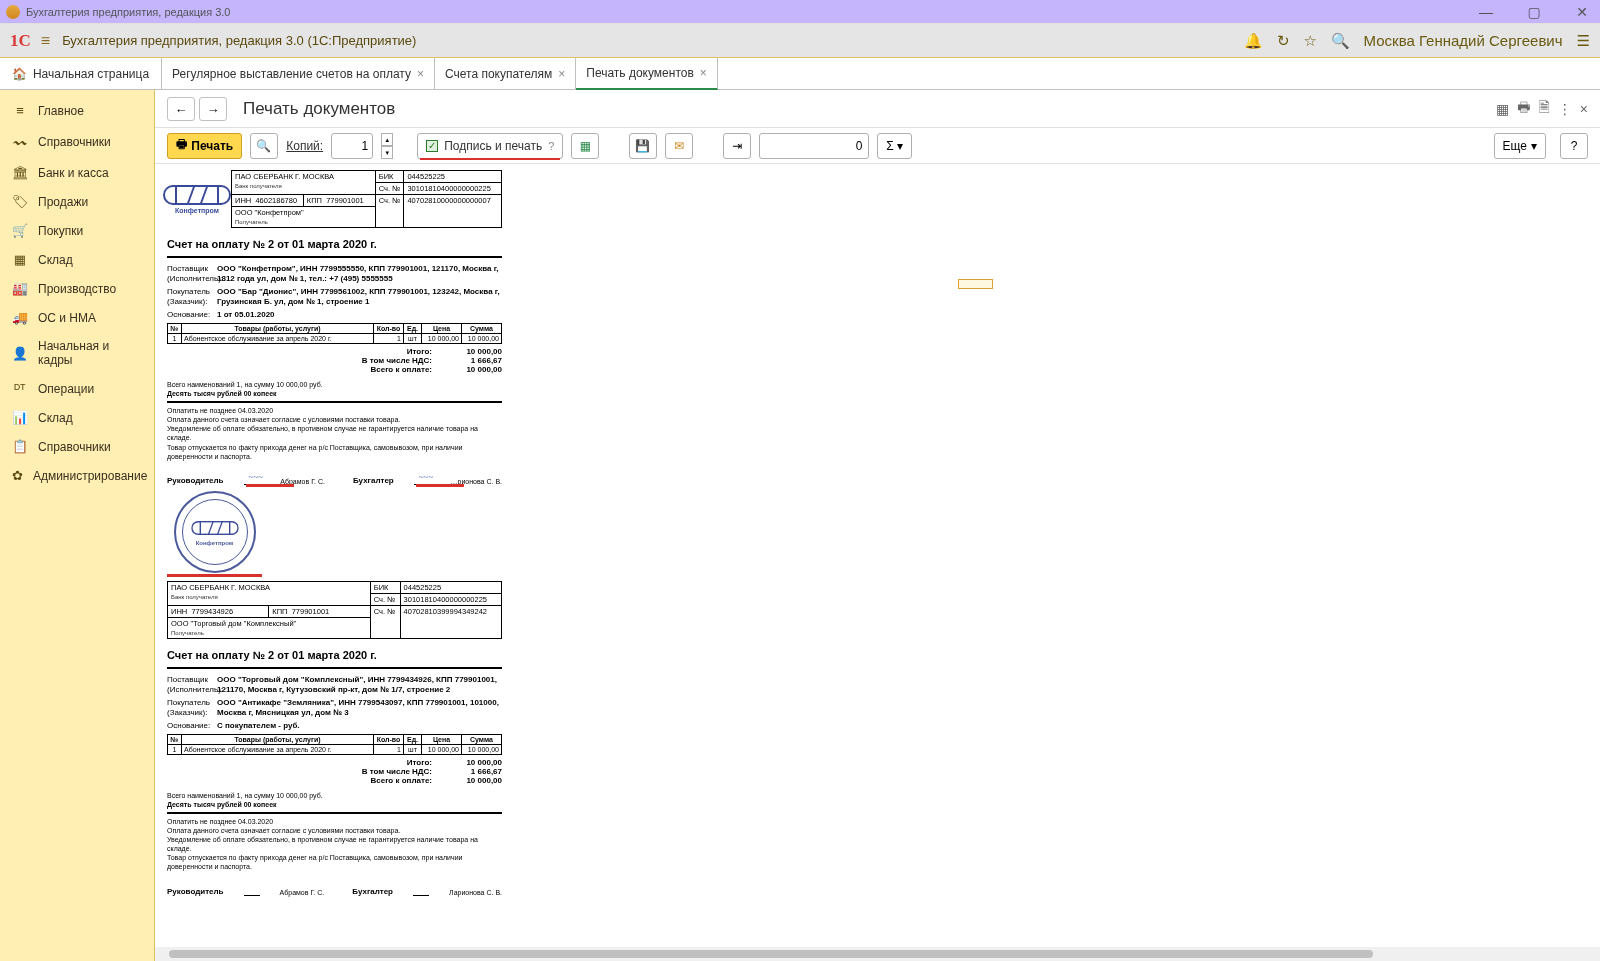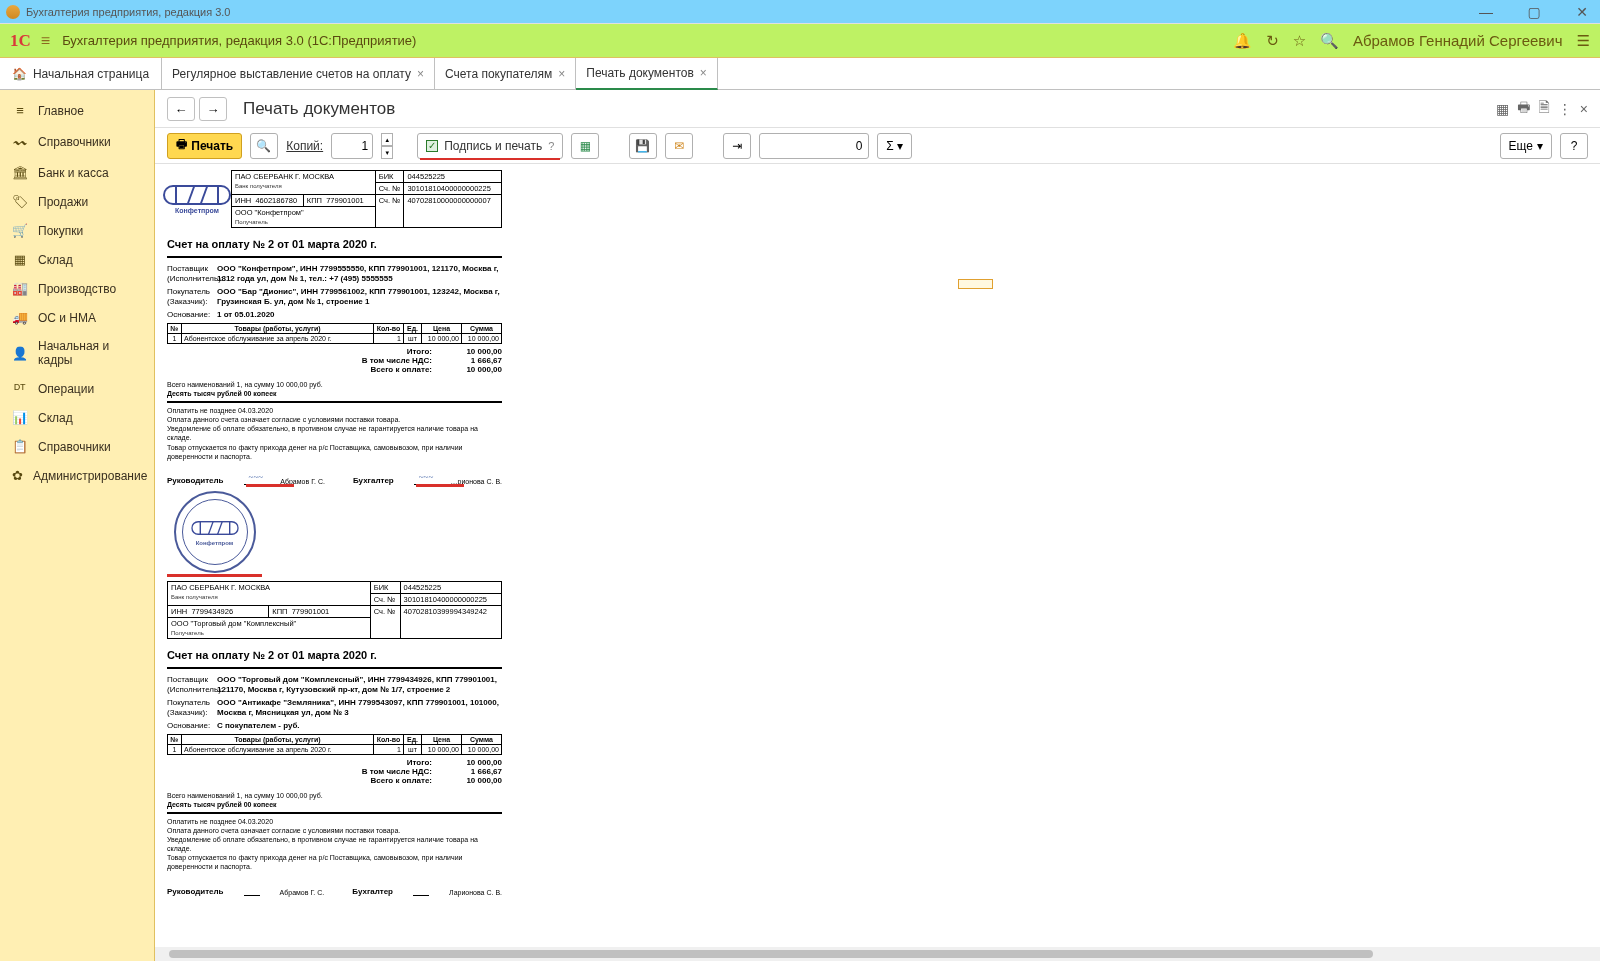--- a/index.html
+++ b/index.html
@@ -1,27 +1,27 @@
 <!DOCTYPE html>
 <html><head>
 <meta charset="utf-8">
 <style>
 * { margin: 0; padding: 0; box-sizing: border-box; font-family: Arial, sans-serif; }
 body { background: #fff; font-size: 12px; color: #333; overflow: hidden; }
 .window { width: 1600px; height: 961px; display: flex; flex-direction: column; }
 
 
-.titlebar { height: 24px; background: #7dd3fc; display: flex; align-items: center; padding: 0 6px; border-bottom: 1px solid #e0e0e0; }
+.titlebar { height: 24px; background: #c4b5fd; display: flex; align-items: center; padding: 0 6px; border-bottom: 1px solid #e0e0e0; }
 .titlebar .app-icon { width: 14px; height: 14px; background: linear-gradient(#e8a840,#d08820); border-radius: 50%; margin-right: 6px; }
 .titlebar .title { font-size: 11px; color: #555; }
 .titlebar .wincontrols { margin-left: auto; display: flex; gap: 24px; }
 .titlebar .wincontrols span { font-size: 14px; color: #555; cursor: pointer; width: 24px; text-align: center; }
 
 
-.yellowbar { height: 34px; background: #bef264; display: flex; align-items: center; padding: 0 10px; border-bottom: 1px solid #e0c060; }
+.yellowbar { height: 34px; background: #e5e5e5; display: flex; align-items: center; padding: 0 10px; border-bottom: 1px solid #e0c060; }
 .yellowbar .logo { font-weight: bold; font-size: 17px; color: #d93a3a; margin-right: 10px; font-family: serif; }
 .yellowbar .menu-icon { margin-right: 12px; color: #8a6a20; font-size: 16px; cursor: pointer; }
 .yellowbar .title-main { font-size: 13px; color: #5a4a10; }
 .yellowbar .right { margin-left: auto; display: flex; align-items: center; gap: 14px; }
 .yellowbar .right span { cursor: pointer; color: #6a5a10; font-size: 15px; }
 .yellowbar .user { font-size: 12px; color: #5a4a10; }
 
 
 .toptabs { height: 32px; background: #fff; border-bottom: 1px solid #c0c0c0; display: flex; align-items: stretch; }
 .toptabs .home { display: flex; align-items: center; padding: 0 12px; border-right: 1px solid #c0c0c0; font-size: 12px; cursor: pointer; }
@@ -54,21 +54,21 @@
 .btn.icon-only { padding: 0; width: 28px; justify-content: center; }
 .copies-label { font-size: 12px; text-decoration: underline; }
 .copies-input { width: 42px; height: 26px; border: 1px solid #b0b0b0; border-radius: 3px; text-align: right; padding-right: 4px; font-size: 12px; }
 .spinner { display: flex; flex-direction: column; }
 .spinner button { width: 12px; height: 13px; border: 1px solid #b0b0b0; background: #fff; font-size: 7px; line-height: 1; cursor: pointer; padding: 0; }
 .sign-box { height: 26px; border: 1px solid #b0b0b0; border-radius: 3px; padding: 0 8px; display: flex; align-items: center; gap: 6px; font-size: 12px; cursor: pointer; position: relative; }
 .sign-box .chk { width: 12px; height: 12px; border: 1px solid #2a7a2a; background: #dff0df; display: flex; align-items: center; justify-content: center; color: #2a7a2a; font-size: 10px; }
 .sign-box .q { color: #888; font-size: 11px; }
 .sign-box::after { content: ''; position: absolute; left: 2px; right: 2px; bottom: -2px; height: 2px; background: #d9302a; }
 .num-input { width: 110px; height: 26px; border: 1px solid #b0b0b0; border-radius: 3px; text-align: right; padding-right: 6px; font-size: 12px; }
-.toolbar .right { margin-left: auto; display: flex; gap: 8px; }
+.toolbar .right { margin-left: auto; display: flex; gap: 14px; }
 
 
 .doc-area { flex: 1; overflow: auto; background: #fff; padding: 6px 12px 20px 12px; position: relative; }
 .doc-wrap { width: 1200px; }
 .doc { width: 335px; background: #fff; font-size: 8px; color: #000; margin-bottom: 8px; }
 .doc table { border-collapse: collapse; }
 .doc .bank-box { border: 1px solid #000; }
 .doc .bank-box td { border: 1px solid #000; padding: 1px 3px; font-size: 7.5px; vertical-align: top; }
 .doc .bank-box .tiny { font-size: 6px; color: #333; }
 .doc .logo-cell { display: flex; flex-direction: column; align-items: center; justify-content: center; gap: 2px; }
@@ -126,21 +126,21 @@
 
   <div class="yellowbar">
     <span class="logo">1С</span>
     <span class="menu-icon">≡</span>
     <span class="title-main">Бухгалтерия предприятия, редакция 3.0  (1С:Предприятие)</span>
     <div class="right">
       <span>🔔</span>
       <span>↻</span>
       <span>☆</span>
       <span>🔍</span>
-      <span class="user">Абрамов Геннадий Сергеевич</span>
+      <span class="user">Москва Геннадий Сергеевич</span>
       <span>☰</span>
     </div>
   </div>
 
   <div class="toptabs">
     <div class="home">
       <span class="icon">🏠</span>
       <span>Начальная страница</span>
     </div>
     <div class="tab">

